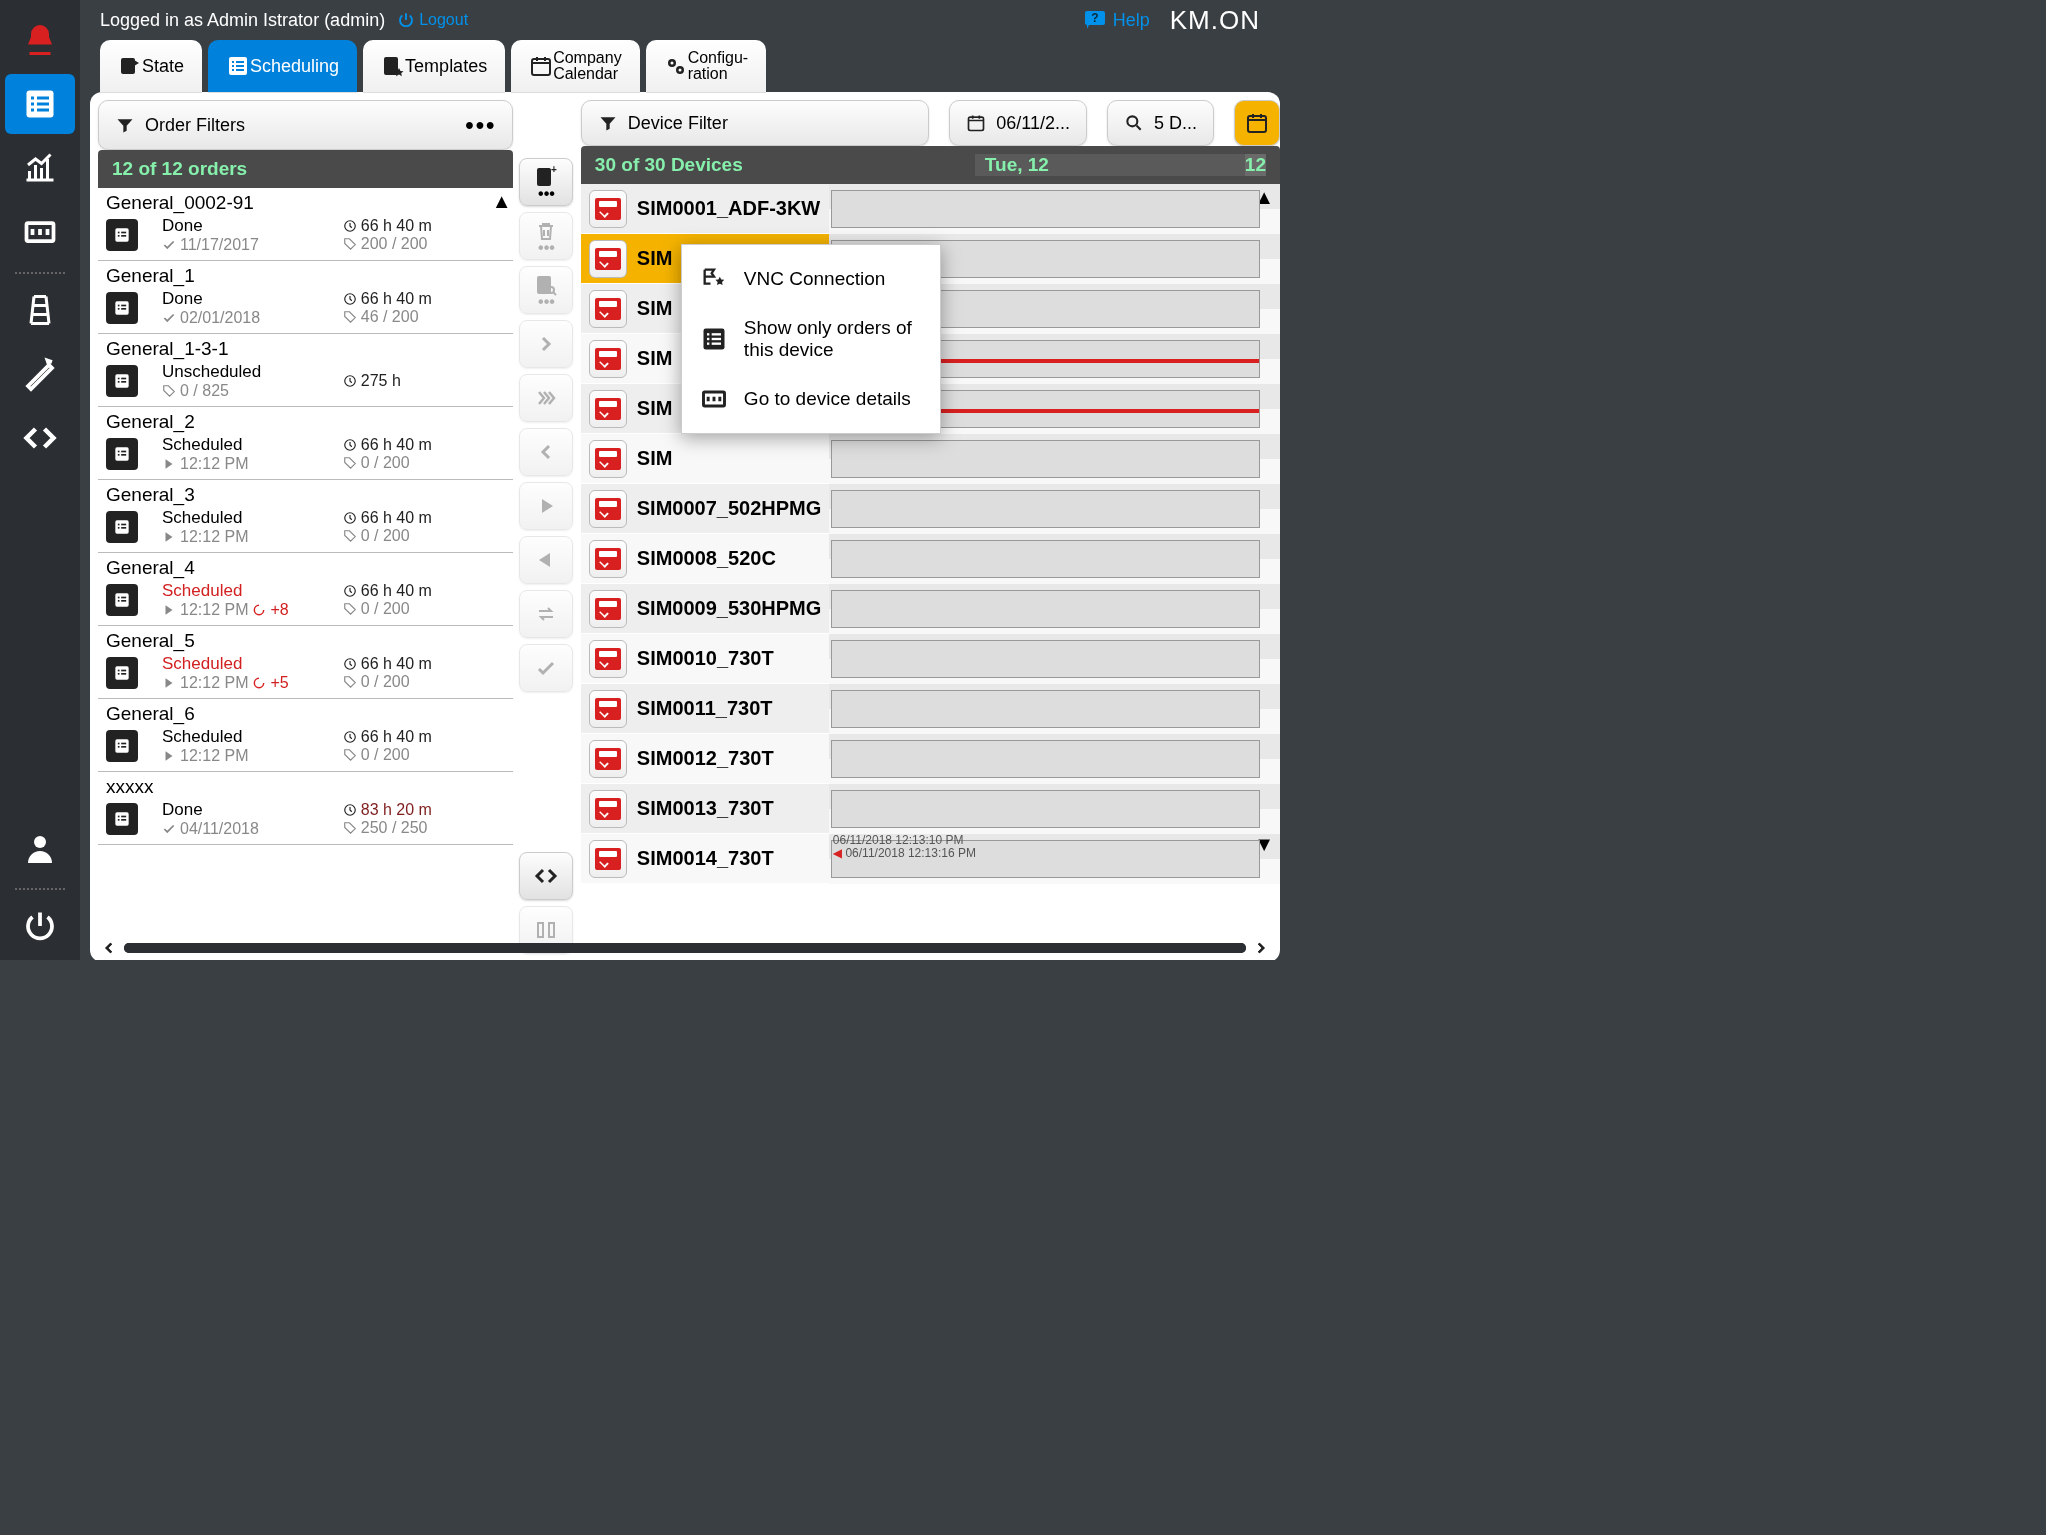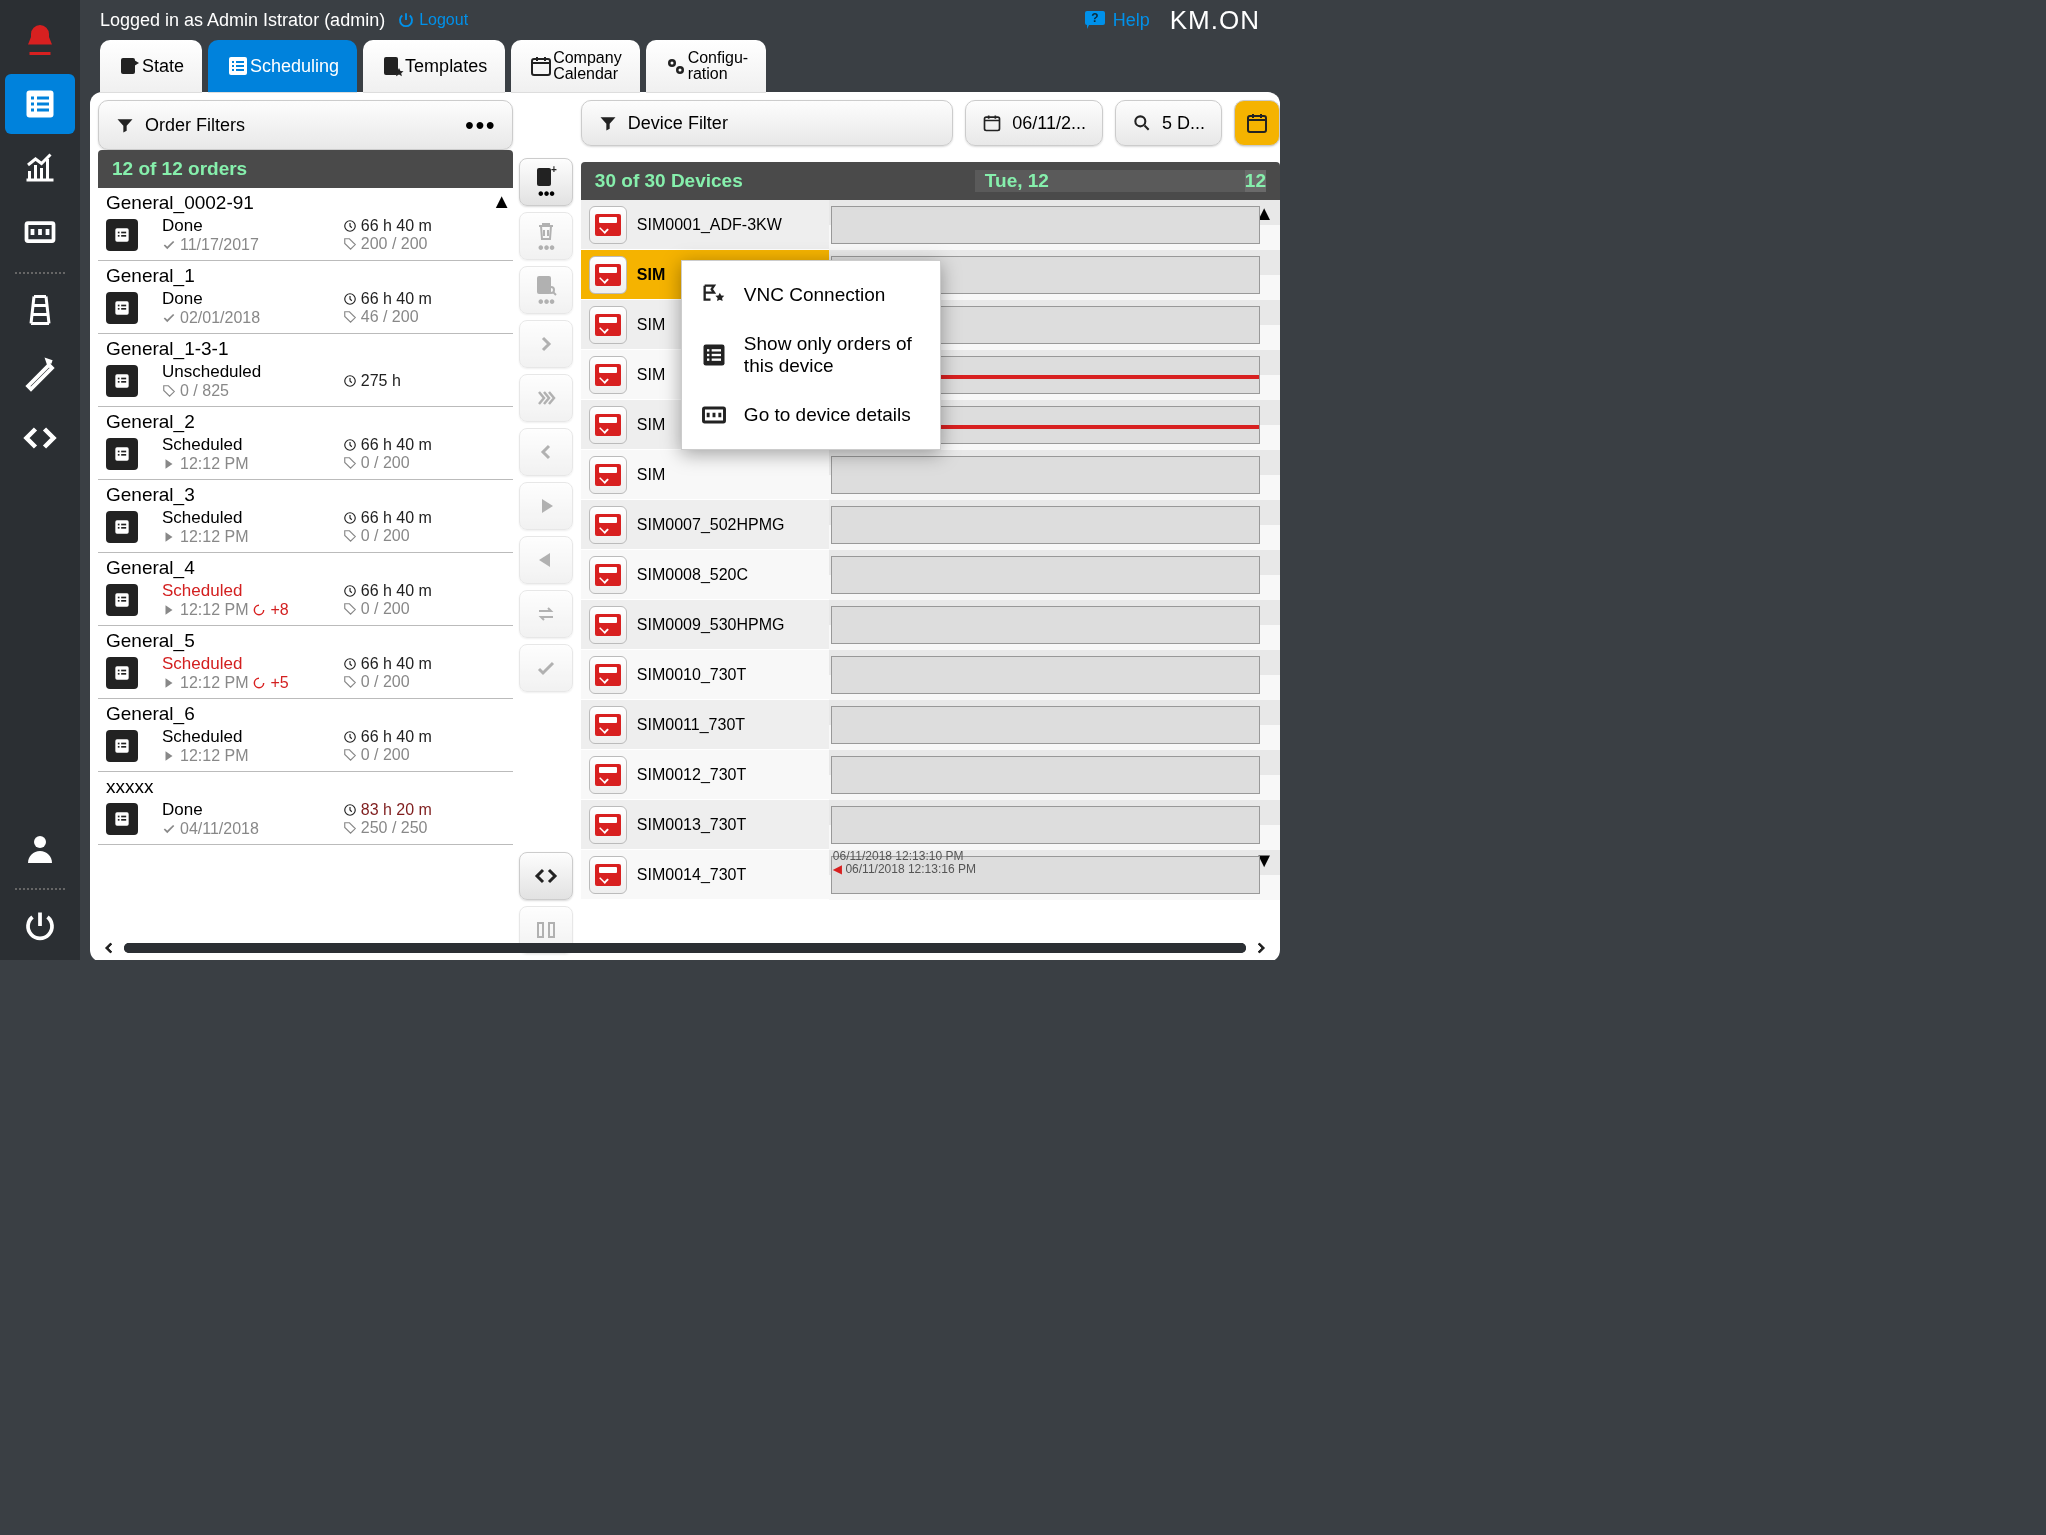--- a/index.html
+++ b/index.html
@@ -67,37 +67,37 @@
 .order-sub .red { color: #d32020; }
 .order-sub svg { width: 14px; height: 14px; fill: #888; }
 
 
 .action-btn { width: 54px; height: 48px; background: linear-gradient(#fdfdfd, #e2e2e2); border: 1px solid #ccc; border-radius: 8px; display: flex; align-items: center; justify-content: center; cursor: pointer; box-shadow: 0 1px 2px rgba(0,0,0,.15); }
 .action-btn.disabled { opacity: 0.45; }
 .action-btn.sub { flex-direction: column; line-height: 0.6; }
 .action-btn svg { width: 24px; height: 24px; }
 
 
-.devfilter-row { display: flex; gap: 12px; margin-bottom: 16px; }
+.devfilter-row { display: flex; gap: 20px; margin-bottom: 0; }
 .devfilter-row .filter-btn { white-space: nowrap; }
 .cal-quick { background: #f5b300; }
 
 
 .device-container { display: flex; position: relative; }
 .device-col { width: 248px; }
 .gantt-col { flex: 1; position: relative; background: repeating-linear-gradient(#e8e8e8 0, #e8e8e8 25px, #f8f8f8 25px, #f8f8f8 50px); }
 .device-row { height: 50px; display: flex; align-items: center; gap: 10px; padding: 0 8px; border-bottom: 1px solid #fff; }
 .device-row:nth-child(odd) { background: #eeeeee; }
 .device-row:nth-child(even) { background: #f8f8f8; }
 .device-row.selected { background: #f5b300; font-weight: 700; }
 .device-row .dev-icon { width: 38px; height: 38px; background: linear-gradient(#fff,#eee); border: 1px solid #bbb; border-radius: 6px; display:flex; align-items:center; justify-content:center; }
 .device-row .dev-icon-inner { width: 26px; height: 22px; background: #d82020; border-radius: 2px; position: relative; }
 .device-row .dev-icon-inner::before { content:''; position:absolute; top:3px; left:4px; width:18px; height:6px; background:#fff; border-radius:1px; }
 .device-row .dev-icon-inner::after { content:''; position:absolute; bottom:3px; left:5px; width:6px; height:6px; border:2px solid #fff; border-top:none; border-right:none; transform: rotate(-45deg) scaleX(0.7); }
-.dev-label { font-size: 16px; white-space: nowrap; overflow: hidden; }
+.dev-label { font-size: 20px; white-space: nowrap; overflow: hidden; font-weight: bold; }
 
 
 .gantt-row { height: 50px; position: relative; }
 .gantt-bar { position: absolute; top: 6px; height: 38px; background: #ddd; border: 1px solid #999; }
 .gantt-bar.red-line::after { content:''; position:absolute; left:0; right:0; top:50%; height:4px; background:#d82020; }
 
 
 .context-menu { position: absolute; background: #fff; border: 1px solid #ccc; box-shadow: 0 4px 18px rgba(0,0,0,.35); padding: 8px 0; z-index: 100; width: 260px; }
 .context-item { display: flex; align-items: center; gap: 16px; padding: 12px 18px; font-size: 19px; cursor: pointer; }
 .context-item svg { width: 28px; height: 28px; flex-shrink: 0; }

